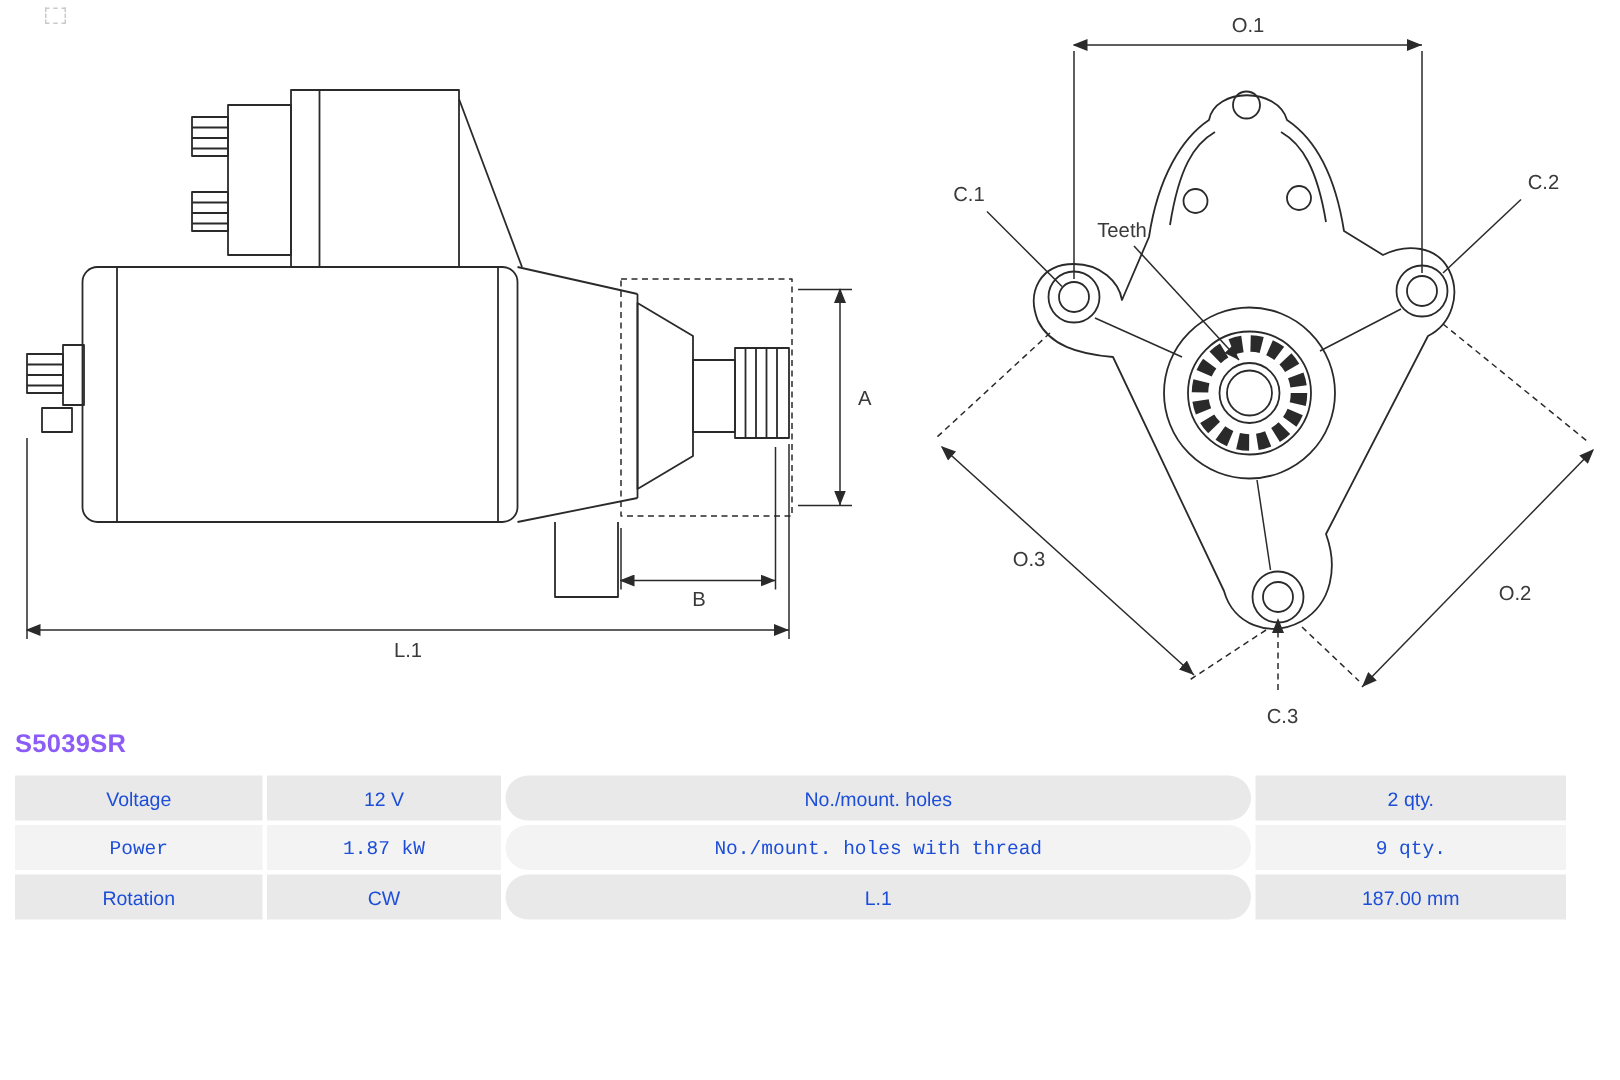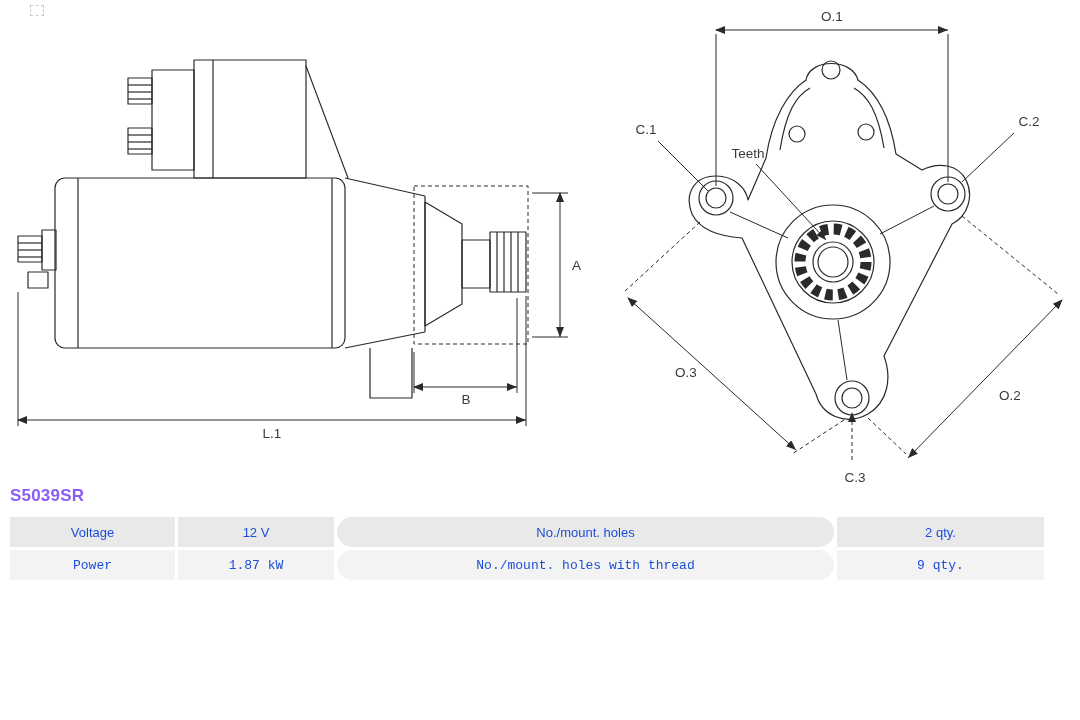--- a/index.html
+++ b/index.html
@@ -208,16 +208,22 @@
         <td class="c2">12 V</td>
         <td class="c3">No./mount. holes</td>
         <td class="c4">2 qty.</td>
       </tr>
       <tr class="even">
         <td class="c1">Power</td>
         <td class="c2">1.87 kW</td>
         <td class="c3">No./mount. holes with thread</td>
         <td class="c4">9 qty.</td>
       </tr>
+      <tr class="odd">
+        <td class="c1">Rotation</td>
+        <td class="c2">CW</td>
+        <td class="c3">L.1</td>
+        <td class="c4">187.00 mm</td>
+      </tr>
     </tbody>
   </table>
 
 </div>
 
 </body></html>

